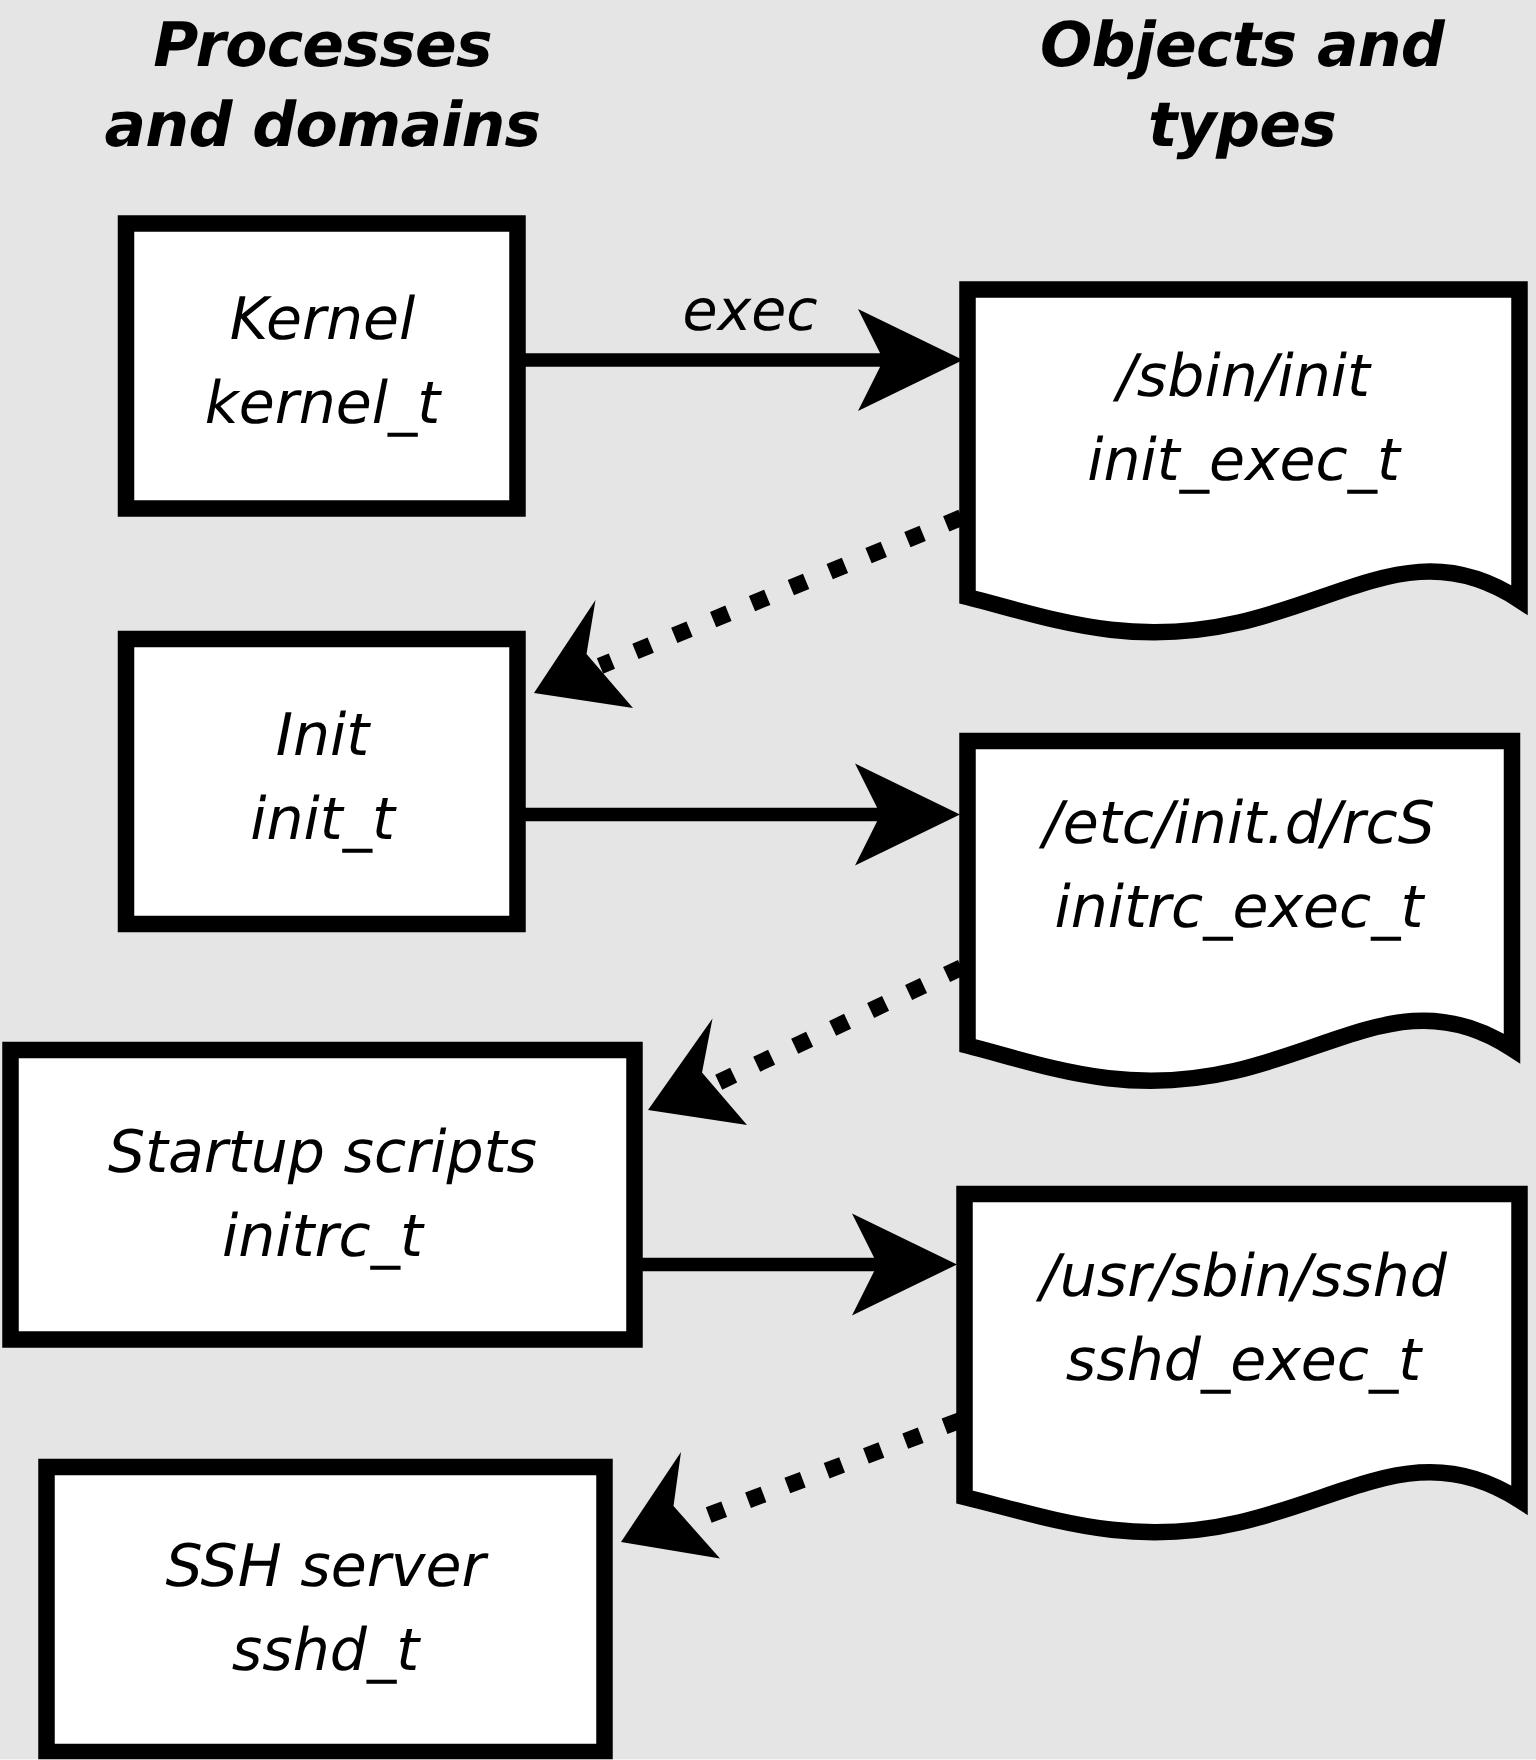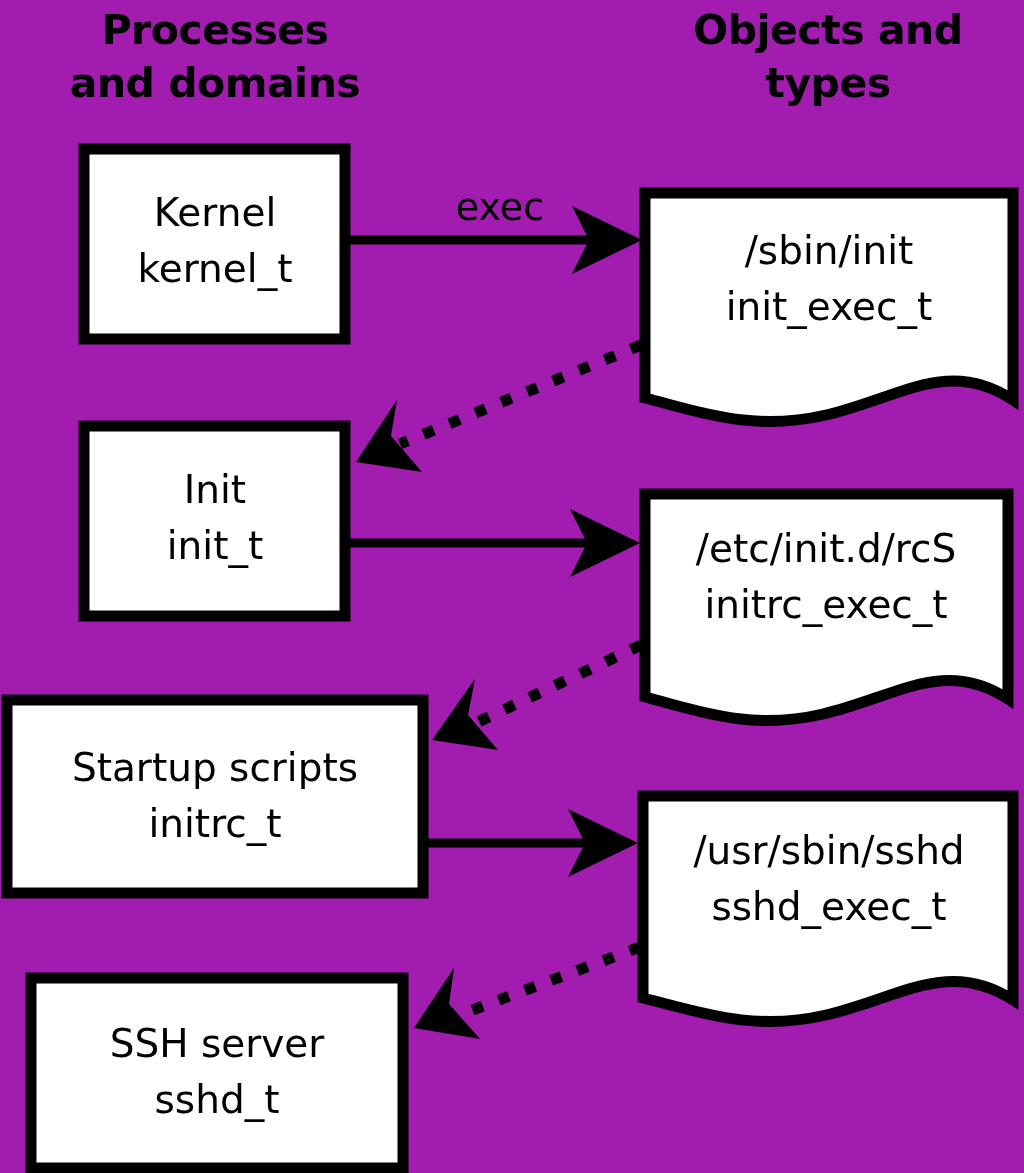--- a/index.html
+++ b/index.html
@@ -10,21 +10,22 @@
   body {
     width: 1024px;
     height: 1173px;
     font-family: "DejaVu Sans", sans-serif;
     overflow: hidden;
   }
   #diagram-root {
     position: relative;
     width: 1024px;
     height: 1173px;
-    background: #a21caf;
+    background: #e5e5e5;
+    font-style: italic;
   }
   svg#diagram-svg {
     position: absolute;
     top: 0;
     left: 0;
     width: 1024px;
     height: 1173px;
     display: block;
   }
   .col-header {

